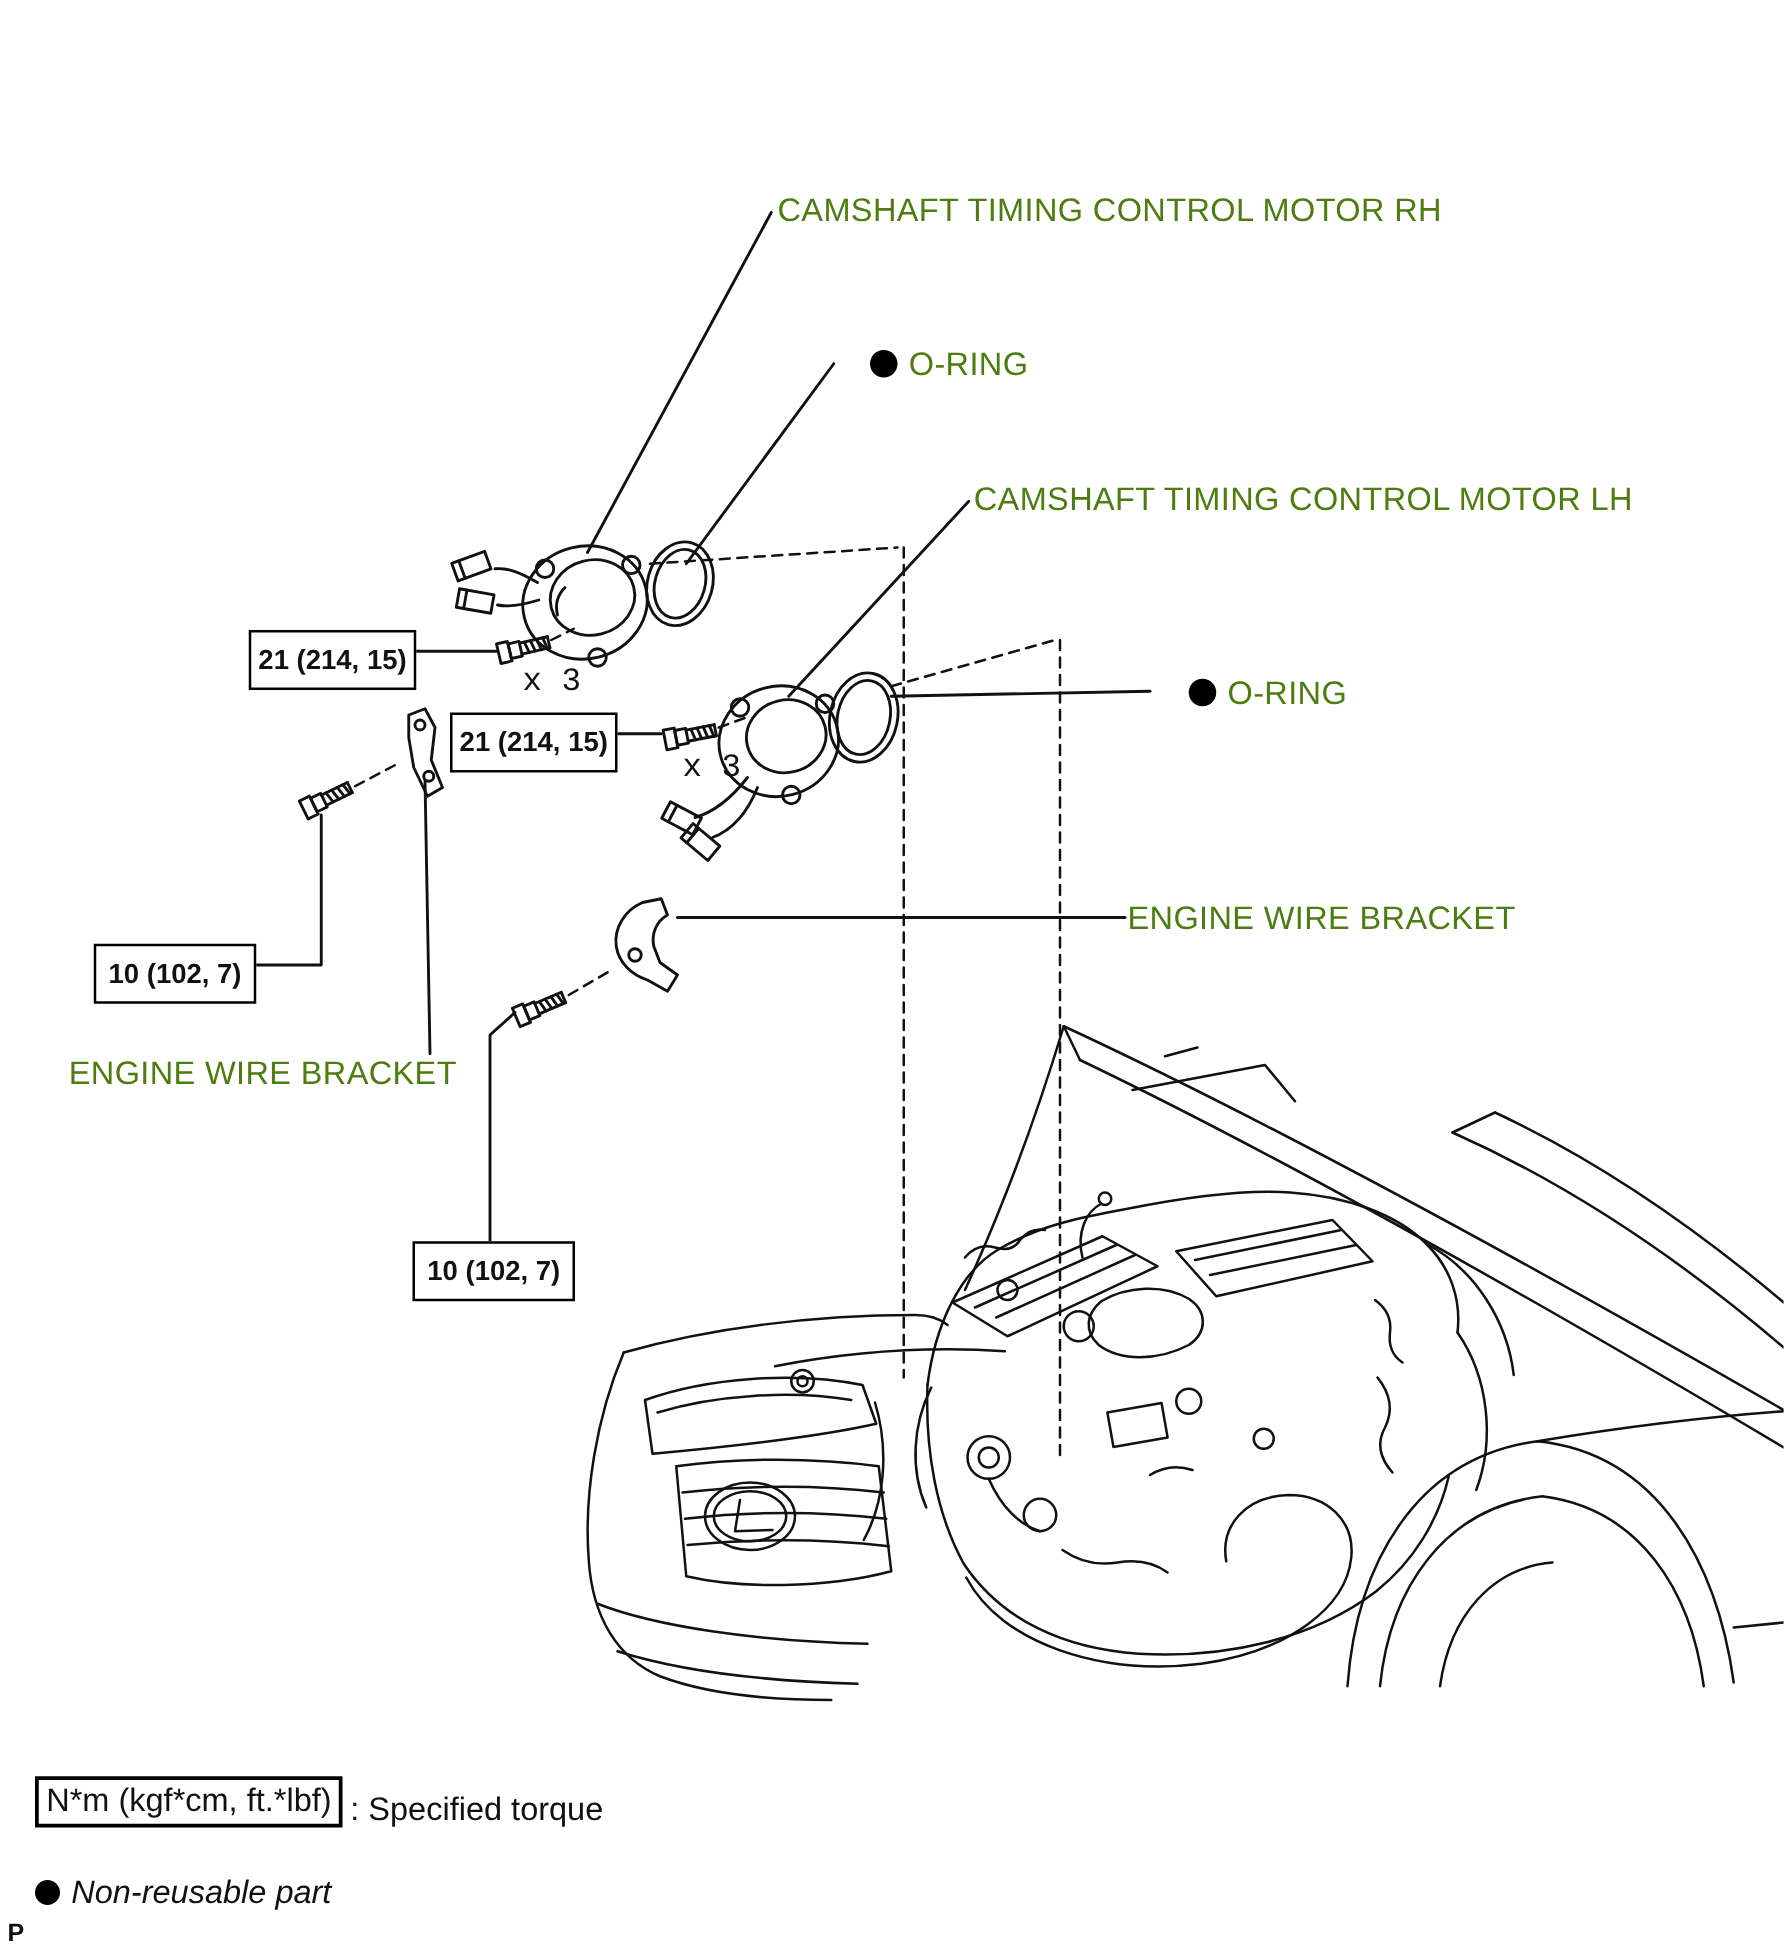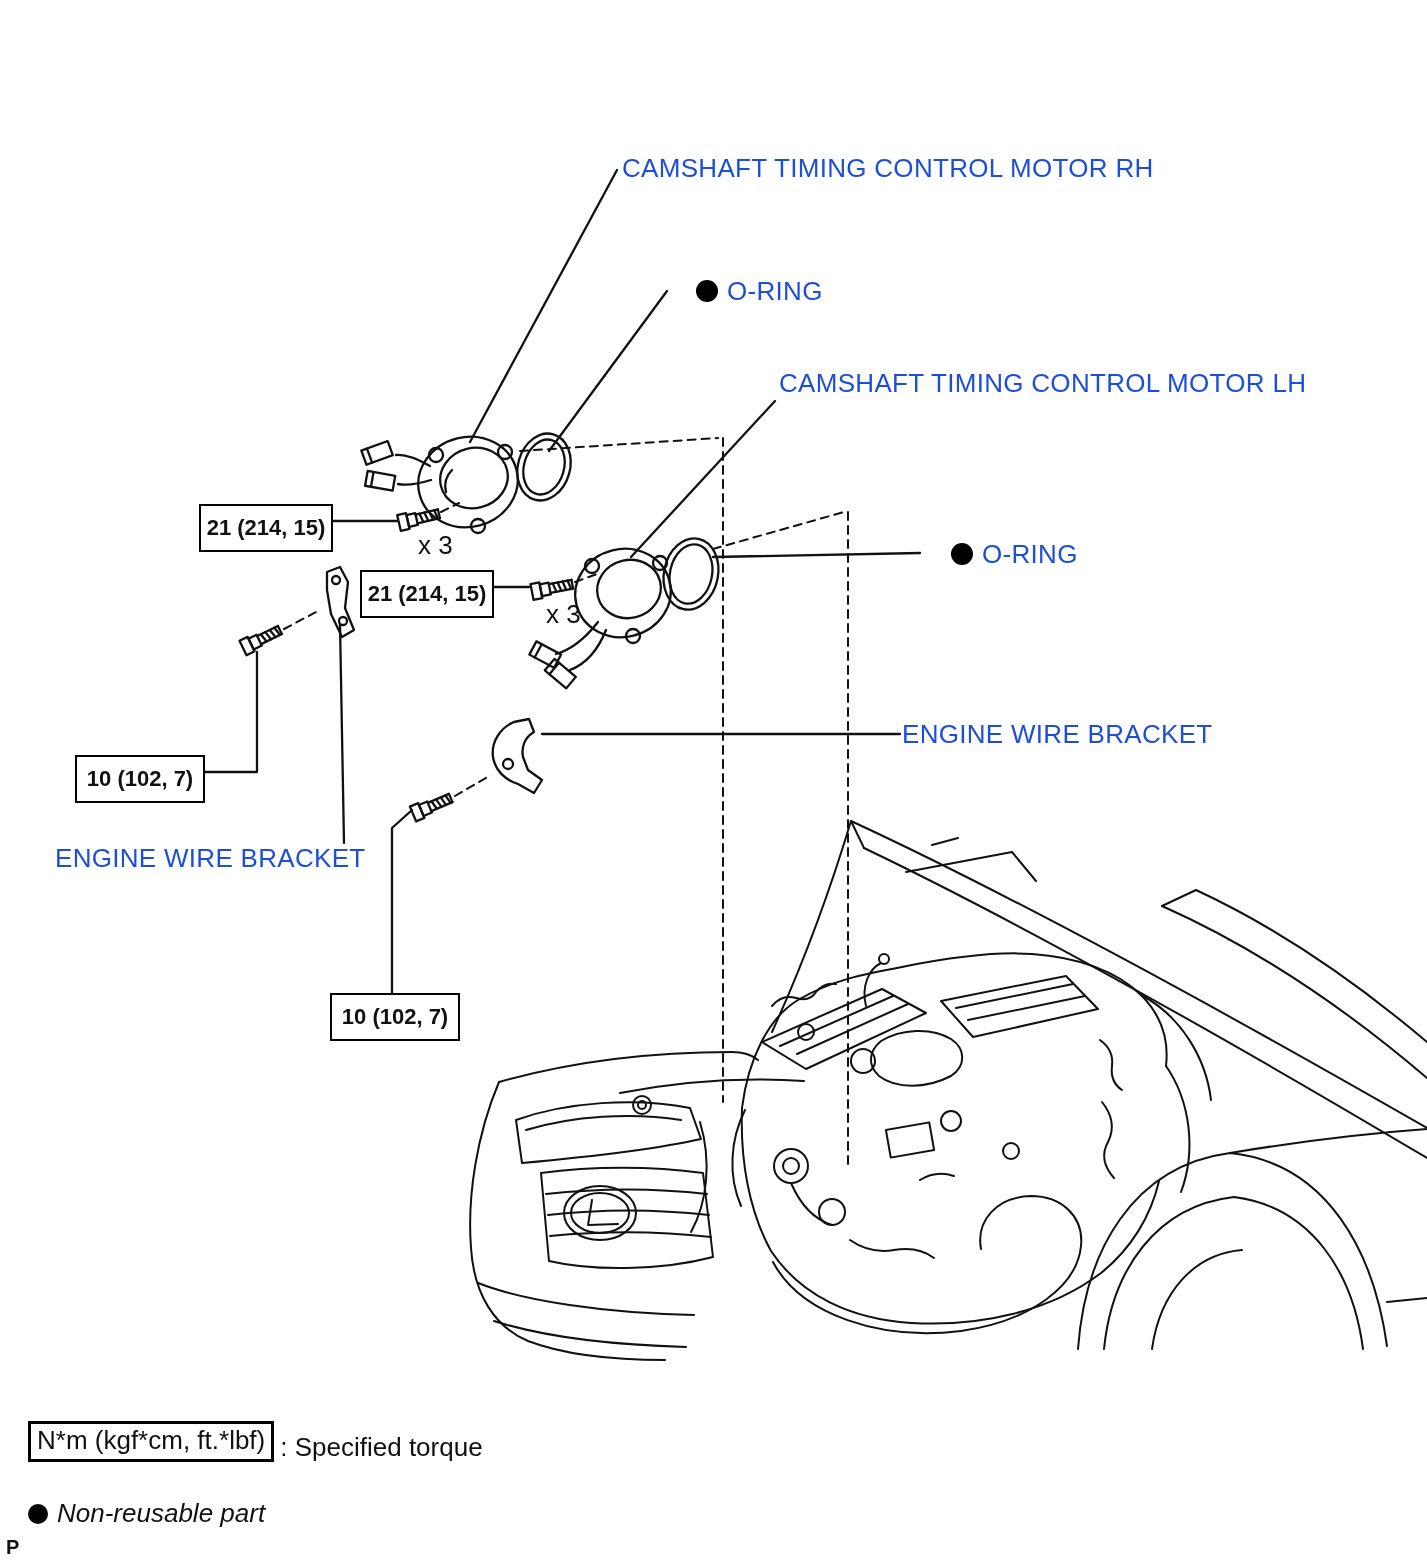--- a/index.html
+++ b/index.html
@@ -8,31 +8,31 @@
     position:relative; width:1427px; height:1562px; background:#ffffff;
     font-family:"Liberation Sans", sans-serif; color:#111111; overflow:hidden;
   }
   svg.art { position:absolute; left:0; top:0; }
   .art path, .art ellipse, .art circle, .art rect, .art line, .art polyline, .art polygon {
     fill:none; stroke:#111111; stroke-width:2.3; stroke-linecap:round; stroke-linejoin:round;
   }
   .art .thin path, .art .thin ellipse, .art .thin circle, .art .thin rect, .art .thin line { stroke-width:2; }
   .art .dash { stroke-dasharray:8 6; stroke-width:2; }
   .label {
-    position:absolute; font-size:26px; letter-spacing:0.3px; white-space:nowrap; color:#1d4ed8;
+    position:absolute; font-size:26px; letter-spacing:0.3px; white-space:nowrap; color:#4d7c0f;
     line-height:30px;
   }
   .bullet-label { display:flex; align-items:center; gap:9px;margin-left:32px; }
   .dot { width:22px; height:22px; border-radius:50%; background:#000; flex:0 0 auto; }
   .torque-box {
     position:absolute; border:2.5px solid #000; background:#fff;
     font-weight:bold; font-size:22px; height:48px;
     display:flex; align-items:center; justify-content:center; white-space:nowrap;
   }
-  .qty { position:absolute; font-size:26px; white-space:nowrap; }
+  .qty { position:absolute; font-size:26px; white-space:nowrap;font-family:Liberation Mono, monospace; }
   .legend-row { position:absolute; display:flex; align-items:center; font-size:26px; white-space:nowrap; }
   .legend-box { border:3px solid #000; padding:1px 6px 3px 6px; background:#fff; }
   .legend-dot { width:20px; height:20px; border-radius:50%; background:#000; flex:0 0 auto; }
   .footer-p { position:absolute; font-size:20px; font-weight:bold; }
 </style>
 </head>
 <body>
 
 <div class="page">
 
@@ -222,21 +222,21 @@
     </g>
   </svg>
 
   <div class="label" style="left:622px; top:153px;">CAMSHAFT TIMING CONTROL MOTOR RH</div>
 
   <div class="label bullet-label" style="left:664px; top:276px;">
     <span class="dot"></span>
     <span>O-RING</span>
   </div>
 
-  <div class="label" style="left:779px; top:368px;">CAMSHAFT TIMING CONTROL MOTOR LH</div>
+  <div class="label" style="left:779px; top:384px;">CAMSHAFT TIMING CONTROL MOTOR LH</div>
 
   <div class="label bullet-label" style="left:919px; top:539px;">
     <span class="dot"></span>
     <span>O-RING</span>
   </div>
 
   <div class="label" style="left:902px; top:719px;">ENGINE WIRE BRACKET</div>
 
   <div class="label" style="left:55px; top:843px;">ENGINE WIRE BRACKET</div>
 

